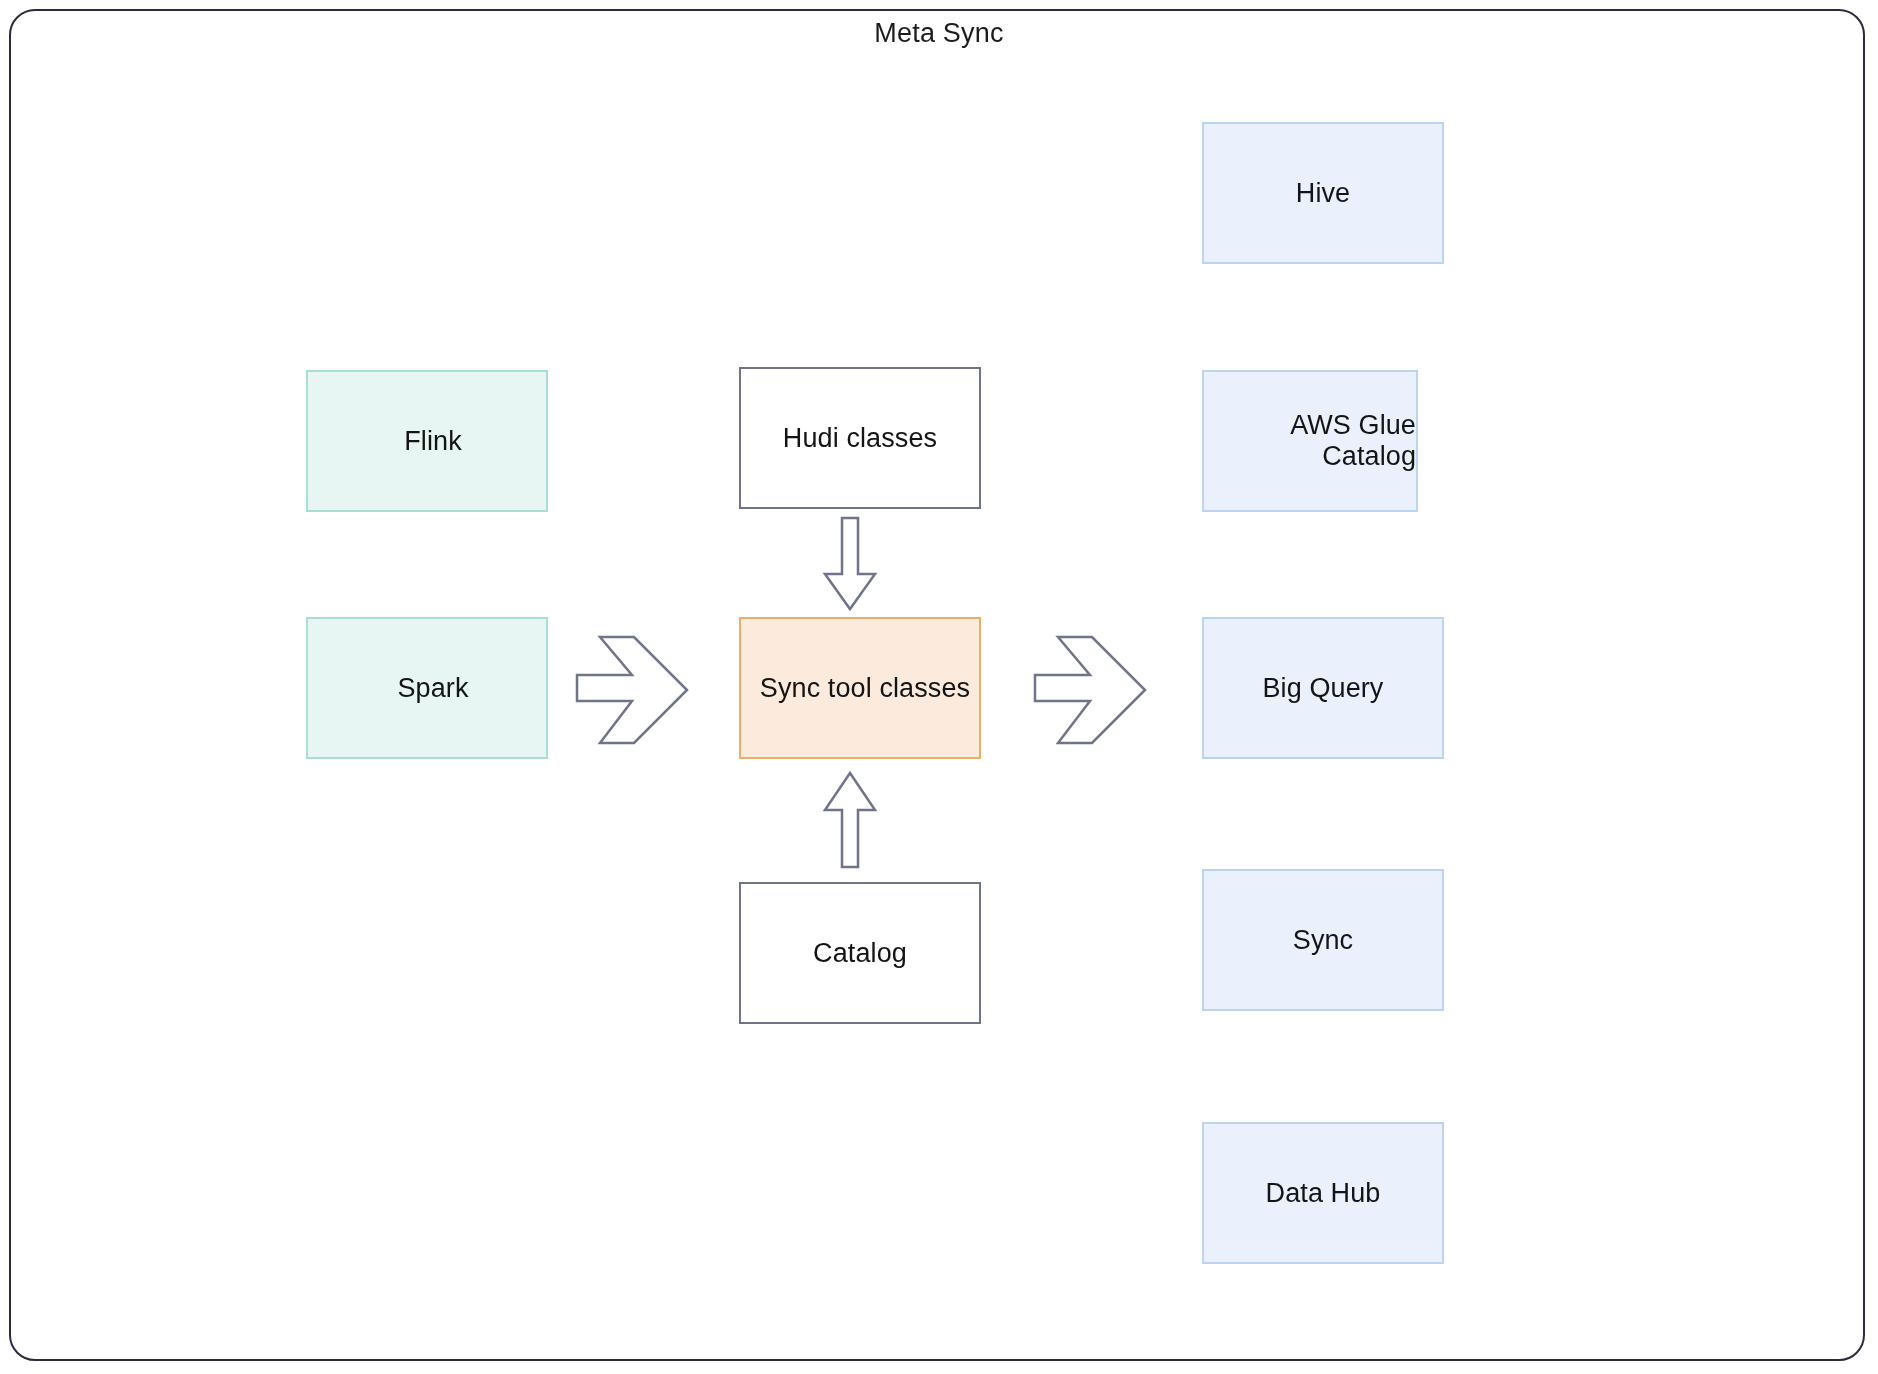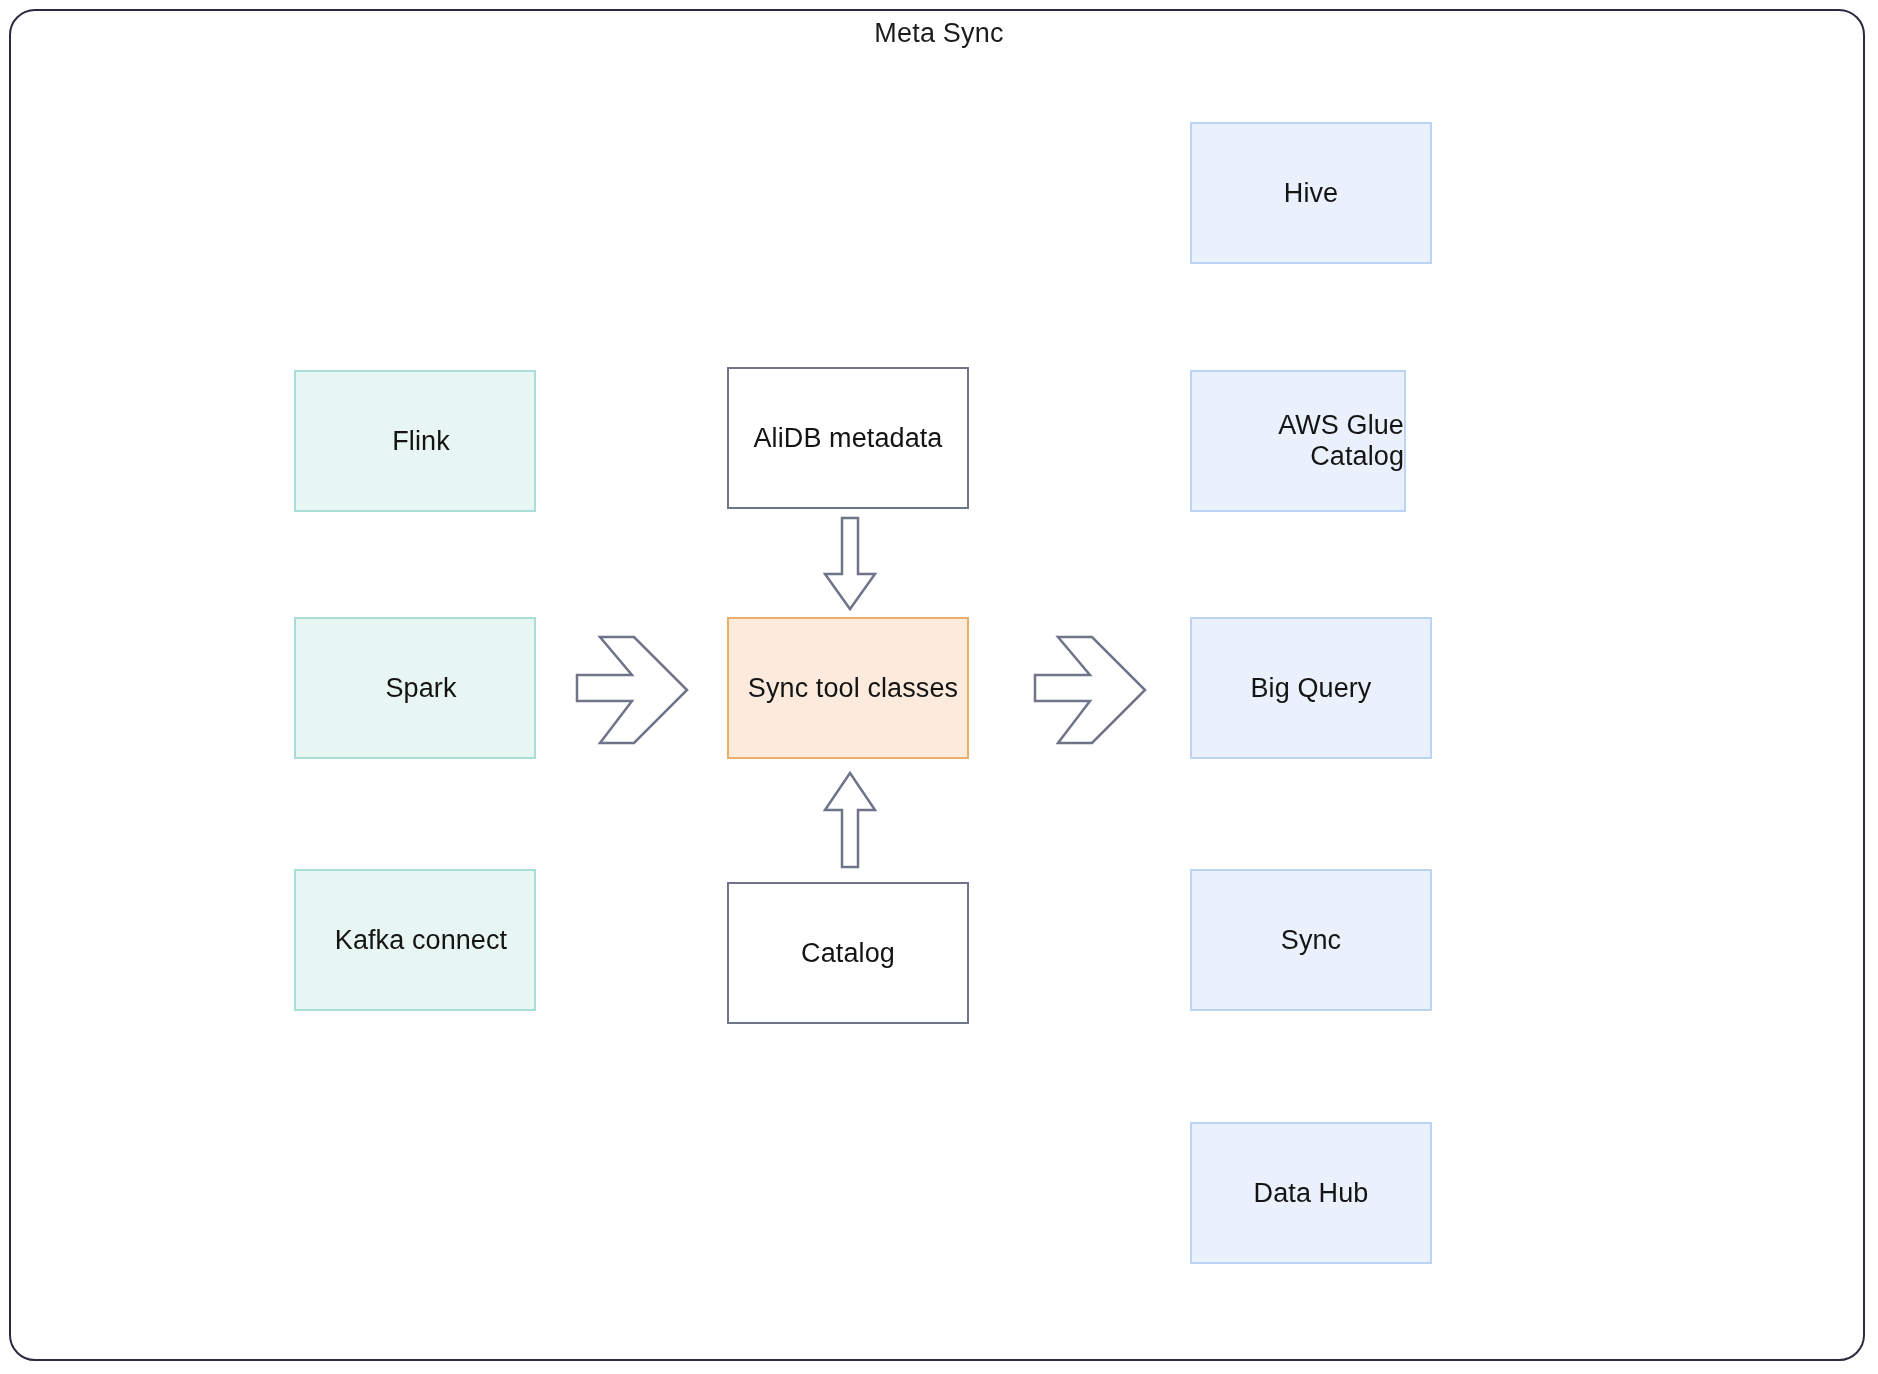--- a/index.html
+++ b/index.html
@@ -48,20 +48,21 @@
     box-sizing: border-box;
     display: flex;
     align-items: center;
     justify-content: center;
     font-size: 27px;
     color: #141414;
     letter-spacing: 0.1px;
     text-align: center;
     border-width: 2px;
     border-style: solid;
+    margin-left: 12px;
   }
   .node.source {
     background: #e7f6f2;
     border-color: #a8ded6;
     padding-left: 12px;
   }
   .node.plain {
     background: #ffffff;
     border-color: #6f7489;
   }
@@ -93,26 +94,23 @@
   <div id="diagram-title">Meta Sync</div>
 
   <div class="node source" style="left:294px; top:370px; width:242px; height:142px;">
     <span>Flink</span>
   </div>
 
   <div class="node source" style="left:294px; top:617px; width:242px; height:142px;">
     <span>Spark</span>
   </div>
 
-  <div class="node source" style="left:294px; top:869px; width:242px; height:142px;">
-    <span>Kafka connect</span>
-  </div>
 
   <div class="node plain" style="left:727px; top:367px; width:242px; height:142px;">
-    <span>AliDB metadata</span>
+    <span>Hudi classes</span>
   </div>
 
   <div class="node center" style="left:727px; top:617px; width:242px; height:142px;">
     <span>Sync tool classes</span>
   </div>
 
   <div class="node plain" style="left:727px; top:882px; width:242px; height:142px;">
     <span>Catalog</span>
   </div>
 

